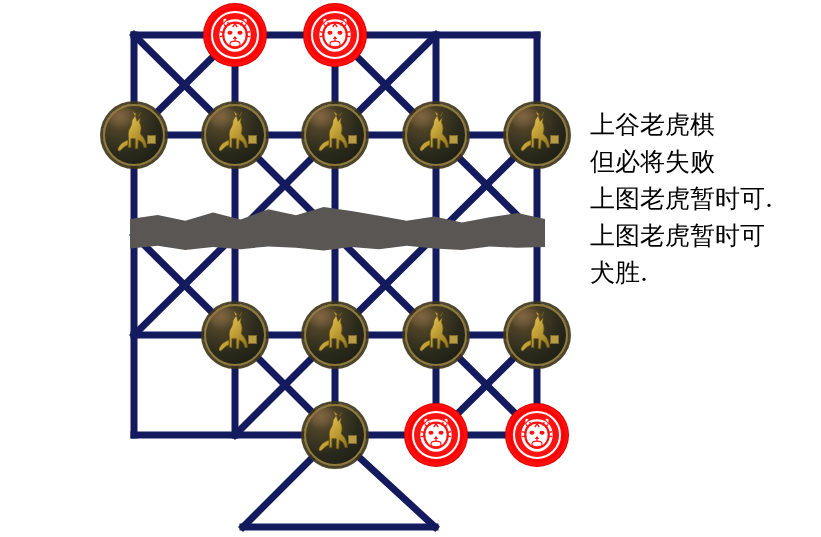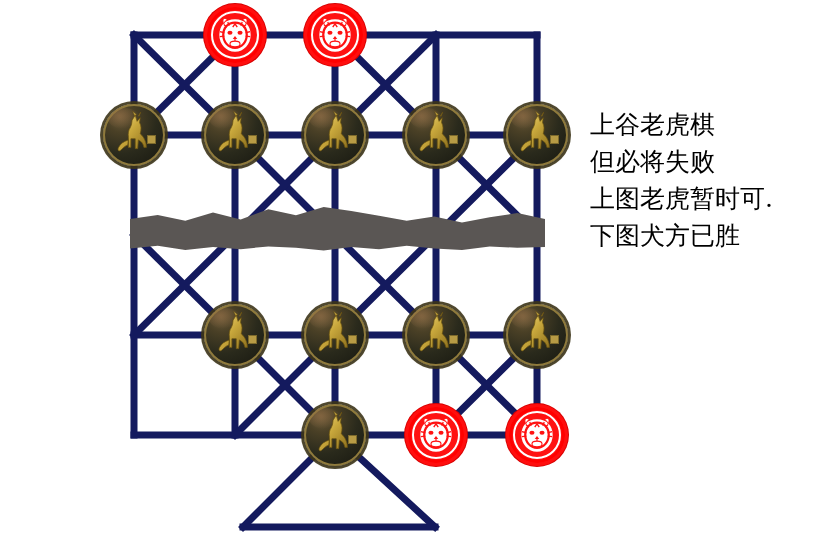--- a/index.html
+++ b/index.html
@@ -347,16 +347,17 @@
             <path d="M70 30 C74 22 70 18 64 22 C67 25 69 27 70 30 Z" fill="#ffffff" stroke="#ff1212" stroke-width="1.6"></path>
           </g>
         </svg>
       </div>
     </div>
 
   <div id="caption">
       <span class="line">上谷老虎棋</span>
       <span class="line">但必将失败</span>
       <span class="line">上图老虎暂时可.</span>
-      <span class="line">下图犬方已胜</span>
+      <span class="line">上图老虎暂时可</span>
+      <span class="line">犬胜.</span>
     </div>
 
 </div>
 
 </body></html>

